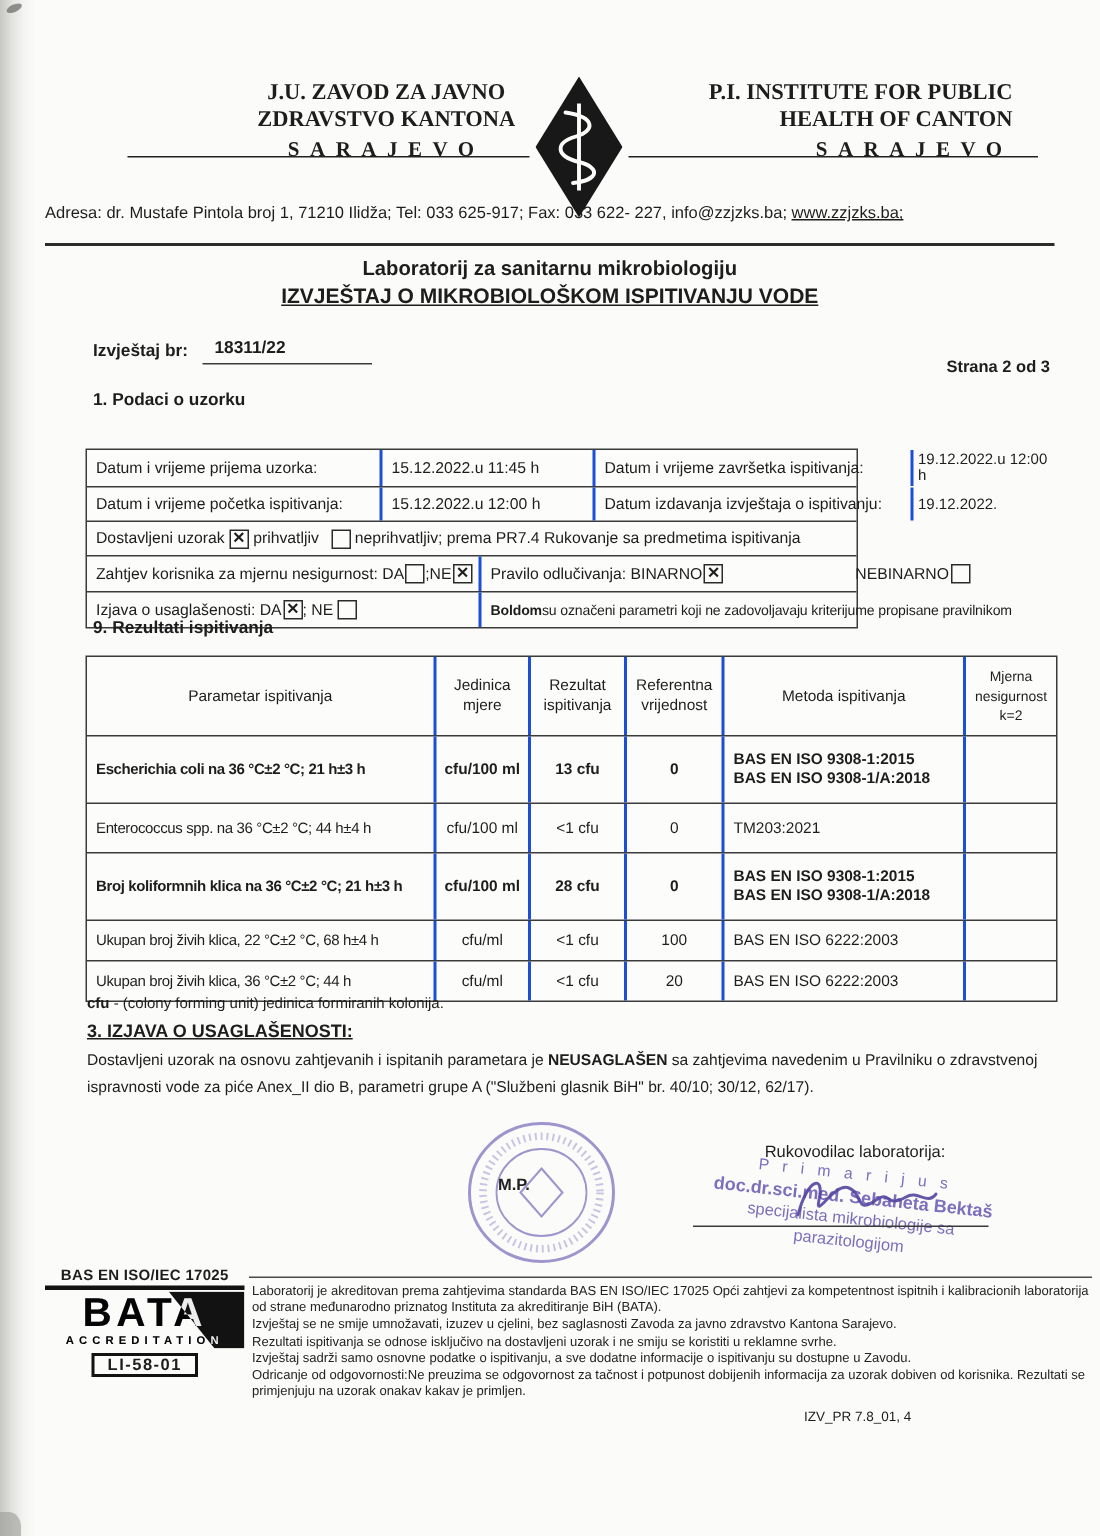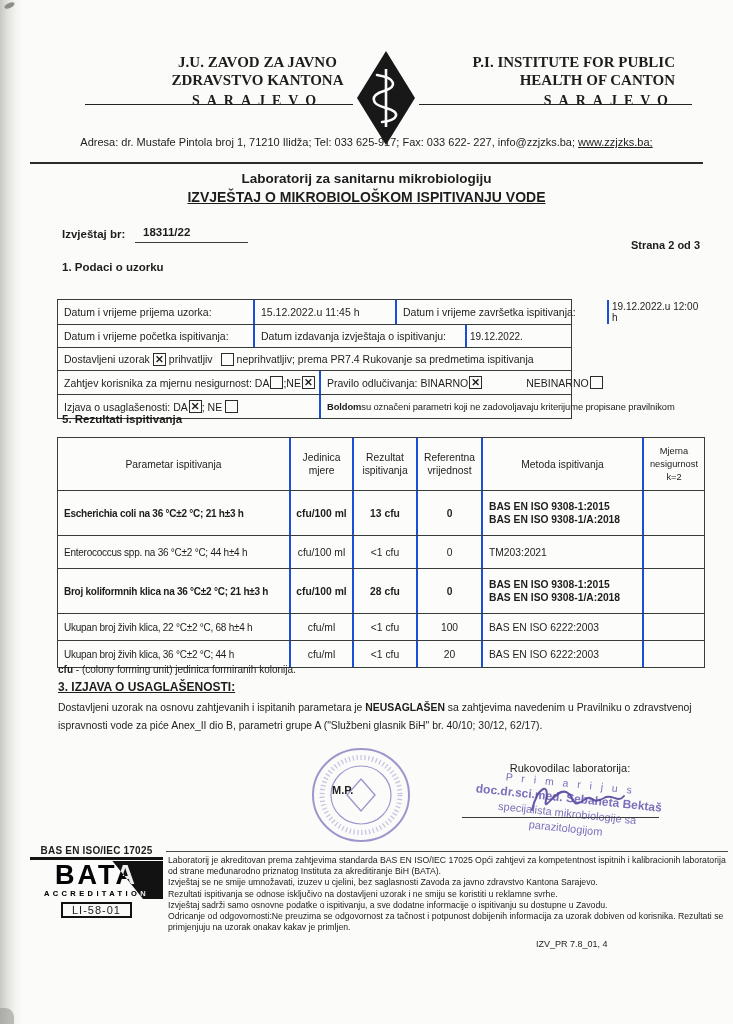--- a/index.html
+++ b/index.html
@@ -12,21 +12,21 @@
 
   
   .edge-left{position:absolute;left:0;top:0;width:24px;height:1024px;background:linear-gradient(90deg,#c7c7c4 0,#e2e2df 8px,#f4f4f2 16px,#fbfbf9 24px)}
   .speck-tl{position:absolute;left:4px;top:3px;width:11px;height:5px;background:#6f6f6c;border-radius:50%;transform:rotate(-25deg);opacity:.75}
   .speck-bl{position:absolute;left:0;top:1008px;width:14px;height:16px;background:#9a9a96;border-radius:0 60% 0 0;opacity:.6}
 
   
   .org{font-size:15px;font-weight:bold;line-height:18px}
   .spaced{letter-spacing:7px;font-size:14px;margin-top:3px}
   .hline{position:absolute;height:0;border-top:1.6px solid #222}
-  .address{position:absolute;left:30px;top:136px;width:673px;text-align:center;font-size:11px}
+  .address{position:absolute;left:30px;top:136px;width:673px;font-size:11px}
   .rule{position:absolute;height:0;border-top:2px solid #2c2c2c}
 
   
   .tbl{position:absolute;border:1.5px solid #3b3b3b;box-sizing:border-box;background:#fcfcfa}
   .trow{display:flex;border-top:1px solid #3b3b3b}
   .trow:first-child{border-top:none}
   .cell{border-left:2px solid #1d4ed8;box-sizing:border-box;padding:1px 6px;display:flex;align-items:center;flex:none;overflow:hidden}
   .cell:first-child{border-left:none}
   .t1{left:57px;top:299px;width:515px;font-size:10.5px}
   .t2{left:57px;top:437px;width:648px;font-size:10.3px}
@@ -45,21 +45,21 @@
   .stamp-block{position:absolute;left:452px;top:776px;width:232px;text-align:center;transform:rotate(6deg);line-height:15px}
   .sig-line{position:absolute;left:462px;top:817px;width:197px;border-top:1.6px solid #3a3a3a}
 
   
   .bata{position:absolute;left:30px;top:845px;width:133px;text-align:center}
   .bata-std{font-size:10px;font-weight:bold;letter-spacing:.2px;border-bottom:3px solid #121212;padding-bottom:1px;white-space:nowrap}
   .bata-blend{position:relative;margin-top:1px}
   .bata-tri{position:absolute;left:0;top:0;right:0;bottom:0;background:#121212;clip-path:polygon(62% 0,100% 0,100% 100%,85% 100%)}
   .bata-name{position:relative;display:block;font-size:27px;font-weight:bold;letter-spacing:3px;line-height:28px;color:#fff;mix-blend-mode:difference}
   .bata-sub{position:relative;display:block;font-size:7.5px;font-weight:bold;letter-spacing:3.4px;line-height:10px;color:#fff;mix-blend-mode:difference}
-  .bata-li{display:inline-block;border:2.5px solid #121212;padding:0 9px;font-size:11px;font-weight:normal;margin-top:3px;letter-spacing:1px}
+  .bata-li{display:inline-block;border:2.5px solid #121212;padding:0 9px;font-size:11px;font-weight:bold;margin-top:3px;letter-spacing:1px}
 
   .footer-text{position:absolute;left:168px;top:855px;width:558px;font-size:8.7px;line-height:11.2px;color:#232323}
 </style>
 </head>
 <body>
 
 <div>
 
   <div class="edge-left"></div>
   <div class="speck-tl"></div>
@@ -105,20 +105,21 @@
 
   <div class="tbl t1">
     <div class="trow" style="min-height:22px">
       <div class="cell" style="width:195px">Datum i vrijeme prijema uzorka:</div>
       <div class="cell" style="width:142px">15.12.2022.u 11:45 h</div>
       <div class="cell" style="width:212px">Datum i vrijeme završetka ispitivanja:</div>
       <div class="cell" style="width:98px;padding:1px 3px;font-size:10px">19.12.2022.u 12:00 h</div>
     </div>
     <div class="trow" style="min-height:22px">
       <div class="cell" style="width:195px">Datum i vrijeme početka ispitivanja:</div>
+      <div class="cell" style="width:142px">15.12.2022.u 12:00 h</div>
       <div class="cell" style="width:212px">Datum izdavanja izvještaja o ispitivanju:</div>
       <div class="cell" style="width:98px;padding:1px 3px;font-size:10px">19.12.2022.</div>
     </div>
     <div class="trow" style="min-height:22px">
       <div class="cell" style="width:647px;white-space:nowrap">
         <span>Dostavljeni uzorak</span>
         <span class="cb" data-checked="true"></span>
         <span>prihvatljiv</span>
         <span class="cb" style="margin-left:8px" data-checked="false"></span>
         <span>neprihvatljiv; prema PR7.4 Rukovanje sa predmetima ispitivanja</span>
@@ -127,39 +128,39 @@
     <div class="trow" style="min-height:23px">
       <div class="cell" style="width:261px;white-space:nowrap">
         <span>Zahtjev korisnika za mjernu nesigurnost: DA</span>
           <span class="cb" style="margin:0 0 0 1px" data-checked="false"></span>
           <span>;NE</span>
           <span class="cb" style="margin:0 0 0 1px" data-checked="true"></span>
       </div>
       <div class="cell" style="width:386px;white-space:nowrap">
         <span>Pravilo odlučivanja: BINARNO</span>
           <span class="cb" style="margin:0 0 0 1px" data-checked="true"></span>
-        <span style="margin-left:44px">NEBINARNO</span>
+        <span style="margin-left:88px">NEBINARNO</span>
           <span class="cb" style="margin:0 0 0 1px" data-checked="false"></span>
       </div>
     </div>
     <div class="trow" style="min-height:23px">
       <div class="cell" style="width:261px;white-space:nowrap">
         <span>Izjava o usaglašenosti: DA</span>
           <span class="cb" style="margin:0 0 0 1px" data-checked="true"></span>
           <span>; NE</span>
           <span class="cb" data-checked="false"></span>
       </div>
       <div class="cell" style="width:386px;white-space:nowrap;font-size:9.4px;letter-spacing:-0.1px">
         <span class="b">Boldom</span>
           <span> su označeni parametri koji ne zadovoljavaju kriterijume propisane pravilnikom</span>
       </div>
     </div>
   </div>
 
-  <div class="abs b" style="left:62px;top:413px;font-size:11.5px">5. Rezultati ispitivanja</div>
+  <div class="abs b" style="left:62px;top:413px;font-size:11.5px">9. Rezultati ispitivanja</div>
 
   <div class="tbl t2">
     <div class="trow" style="min-height:52px">
       <div class="cell hc" style="width:231px">Parametar ispitivanja</div>
       <div class="cell hc" style="width:63px">Jedinica mjere</div>
       <div class="cell hc" style="width:64px">Rezultat ispitivanja</div>
       <div class="cell hc" style="width:65px">Referentna vrijednost</div>
       <div class="cell hc" style="width:161px">Metoda ispitivanja</div>
       <div class="cell hc" style="width:62px;font-size:9.3px">Mjerna nesigurnost k=2</div>
     </div>

